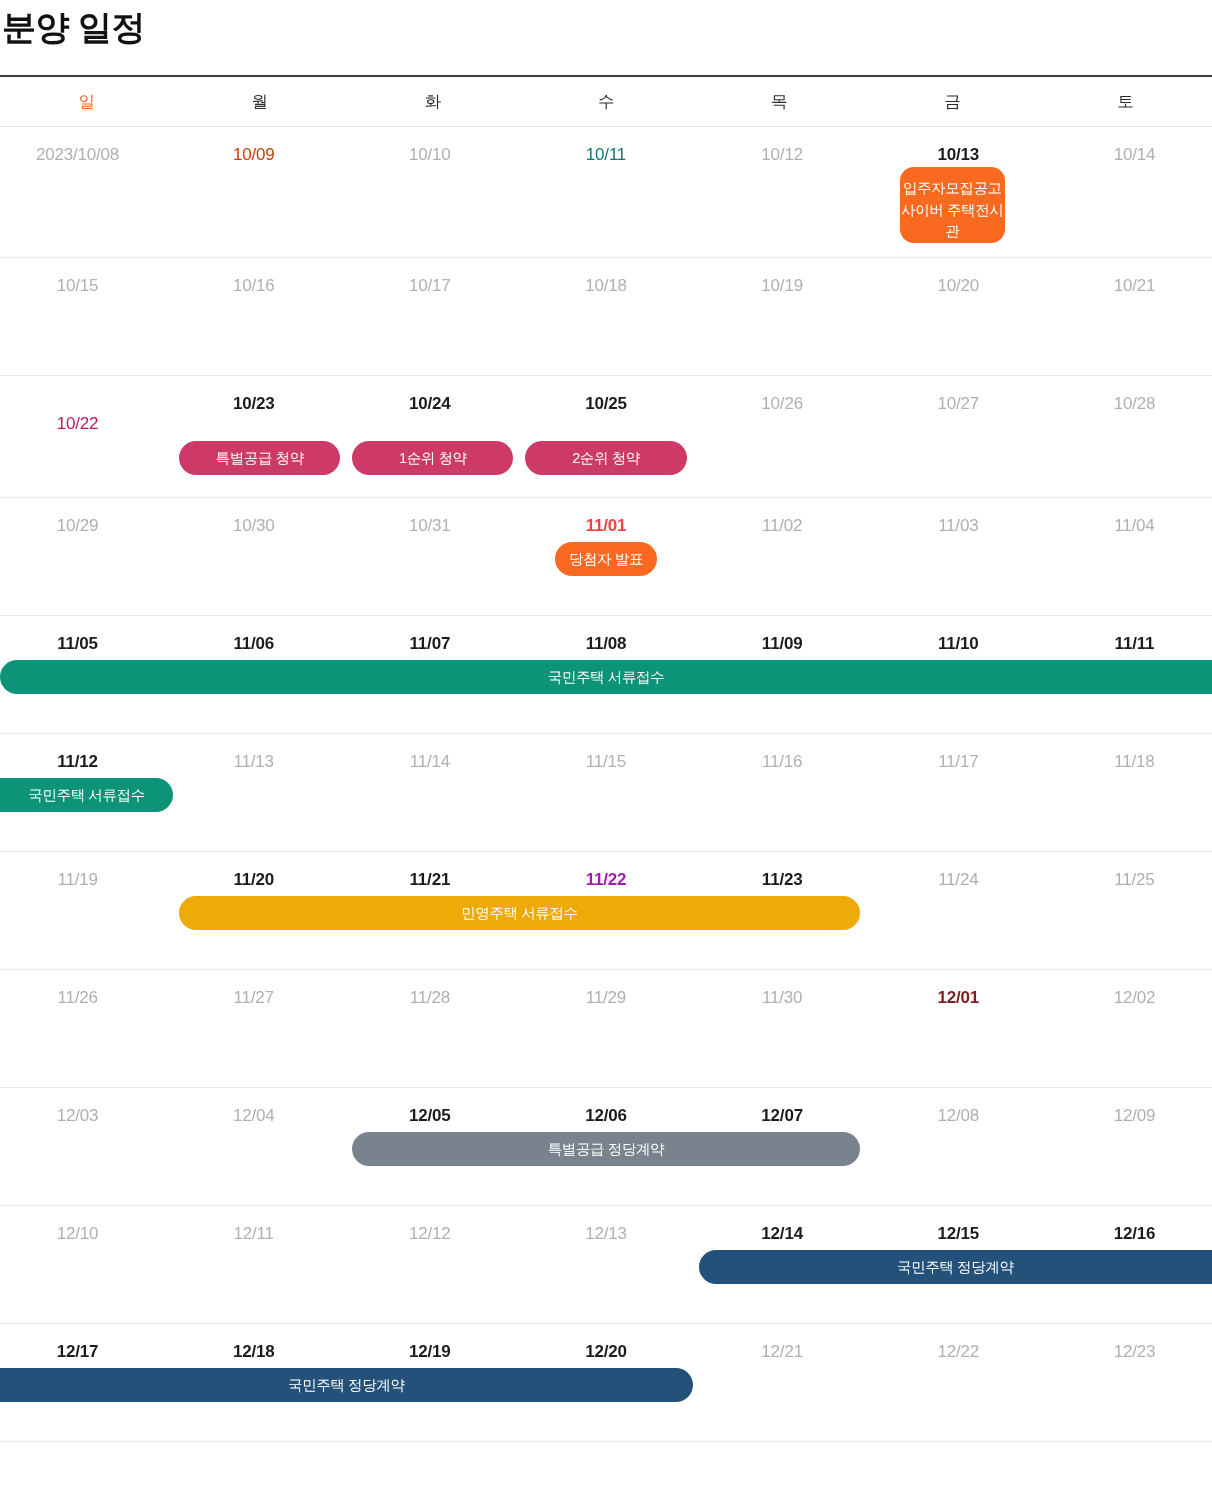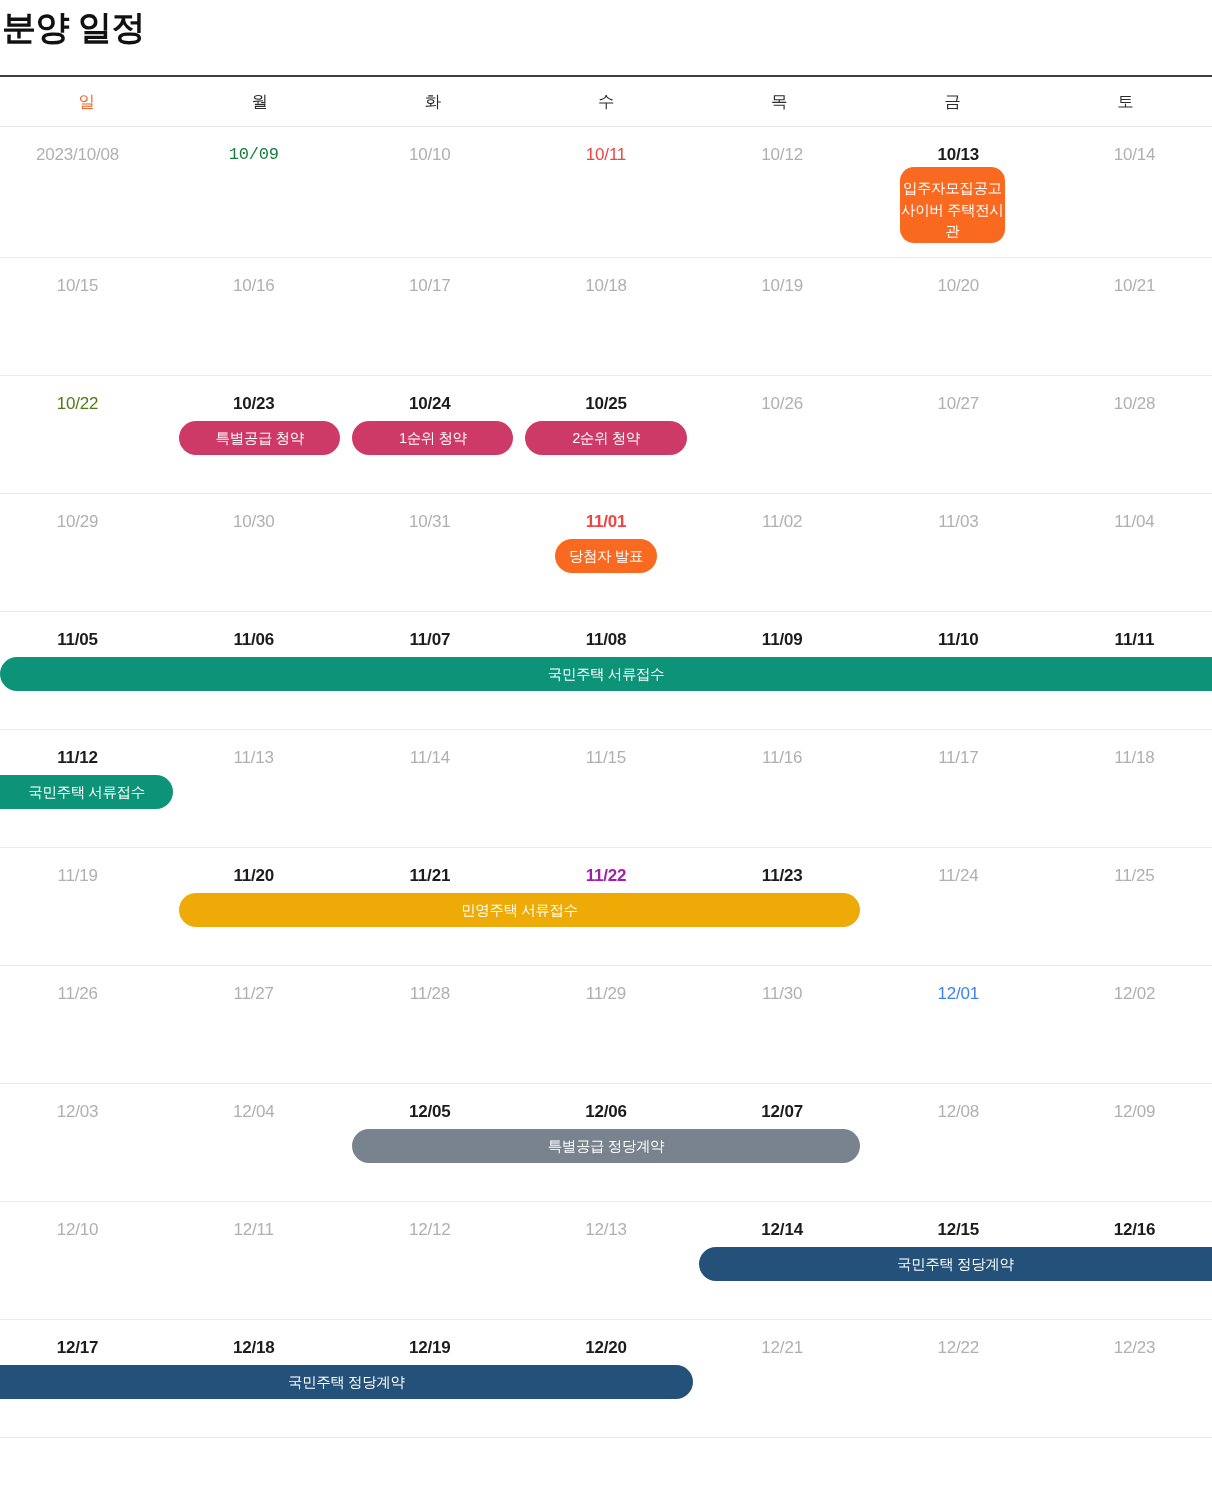--- a/index.html
+++ b/index.html
@@ -132,23 +132,23 @@
       <div class="weekday-cell">화</div>
       <div class="weekday-cell">수</div>
       <div class="weekday-cell">목</div>
       <div class="weekday-cell">금</div>
       <div class="weekday-cell">토</div>
     </div>
   <div id="calendar-body">
       <div class="week-row">
         <div class="day-cells">
           <div class="day-cell" style="color: rgb(176, 176, 176);">2023/10/08</div>
-          <div class="day-cell" style="color: #15803d; font-family: Liberation Mono, monospace;">10/09</div>
+          <div class="day-cell" style="color: #c2410c;">10/09</div>
           <div class="day-cell" style="color: rgb(176, 176, 176);">10/10</div>
-          <div class="day-cell" style="color: #ef4444;">10/11</div>
+          <div class="day-cell" style="color: #0f766e;">10/11</div>
           <div class="day-cell" style="color: rgb(176, 176, 176);">10/12</div>
           <div class="day-cell active" style="color: rgb(28, 28, 28);">10/13</div>
           <div class="day-cell" style="color: rgb(176, 176, 176);">10/14</div>
         </div>
         <div class="event-layer tall">
           <div class="event block" style="left: 899.714px; width: 105.143px; background: rgb(249, 105, 31);">
             <div>입주자모집공고</div>
             <div>사이버 주택전시관</div>
             <div>OPEN</div>
           </div>
@@ -161,21 +161,21 @@
           <div class="day-cell" style="color: rgb(176, 176, 176);">10/17</div>
           <div class="day-cell" style="color: rgb(176, 176, 176);">10/18</div>
           <div class="day-cell" style="color: rgb(176, 176, 176);">10/19</div>
           <div class="day-cell" style="color: rgb(176, 176, 176);">10/20</div>
           <div class="day-cell" style="color: rgb(176, 176, 176);">10/21</div>
         </div>
         <div class="event-layer"></div>
       </div>
       <div class="week-row short">
         <div class="day-cells">
-          <div class="day-cell" style="color: #4d7c0f;">10/22</div>
+          <div class="day-cell" style="color: #be185d; margin-top: 20px;">10/22</div>
           <div class="day-cell active" style="color: rgb(28, 28, 28);">10/23</div>
           <div class="day-cell active" style="color: rgb(28, 28, 28);">10/24</div>
           <div class="day-cell active" style="color: rgb(28, 28, 28);">10/25</div>
           <div class="day-cell" style="color: rgb(176, 176, 176);">10/26</div>
           <div class="day-cell" style="color: rgb(176, 176, 176);">10/27</div>
           <div class="day-cell" style="color: rgb(176, 176, 176);">10/28</div>
         </div>
         <div class="event-layer">
           <div class="event" style="left: 179.143px; width: 161.143px; background: rgb(206, 58, 103);">특별공급 청약</div>
           <div class="event" style="left: 352.286px; width: 161.143px; background: rgb(206, 58, 103);">1순위 청약</div>
@@ -238,21 +238,21 @@
           <div class="event" style="left: 179.143px; width: 680.571px; background: rgb(238, 170, 6);">민영주택 서류접수</div>
         </div>
       </div>
       <div class="week-row short">
         <div class="day-cells">
           <div class="day-cell" style="color: rgb(176, 176, 176);">11/26</div>
           <div class="day-cell" style="color: rgb(176, 176, 176);">11/27</div>
           <div class="day-cell" style="color: rgb(176, 176, 176);">11/28</div>
           <div class="day-cell" style="color: rgb(176, 176, 176);">11/29</div>
           <div class="day-cell" style="color: rgb(176, 176, 176);">11/30</div>
-          <div class="day-cell" style="color: #3b82f6;">12/01</div>
+          <div class="day-cell" style="color: #7f1d1d; font-weight: bold;">12/01</div>
           <div class="day-cell" style="color: rgb(176, 176, 176);">12/02</div>
         </div>
         <div class="event-layer"></div>
       </div>
       <div class="week-row short">
         <div class="day-cells">
           <div class="day-cell" style="color: rgb(176, 176, 176);">12/03</div>
           <div class="day-cell" style="color: rgb(176, 176, 176);">12/04</div>
           <div class="day-cell active" style="color: rgb(28, 28, 28);">12/05</div>
           <div class="day-cell active" style="color: rgb(28, 28, 28);">12/06</div>

